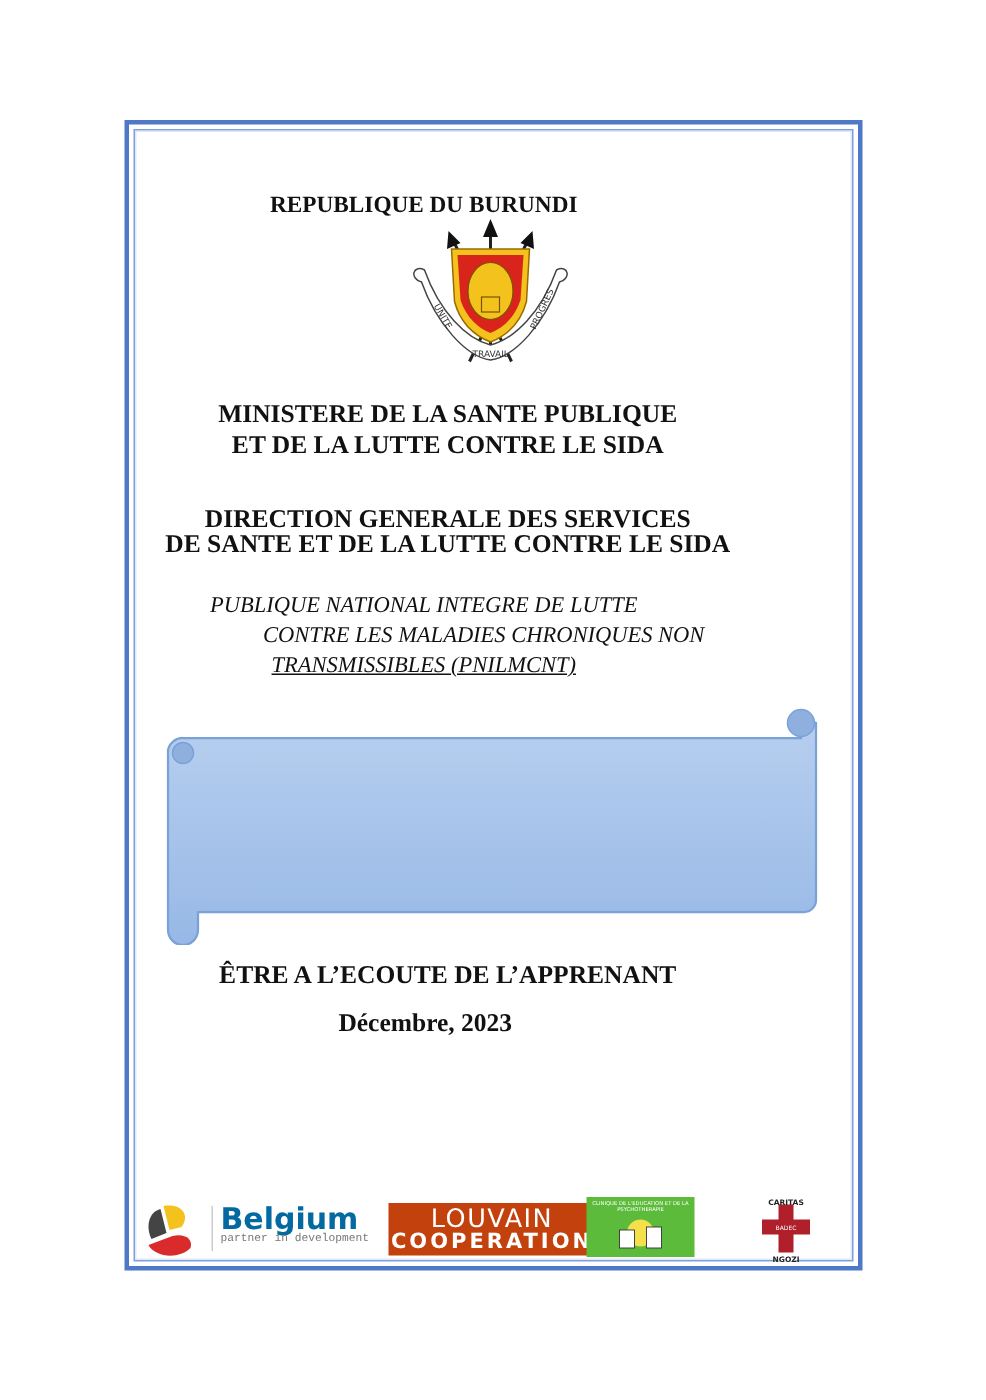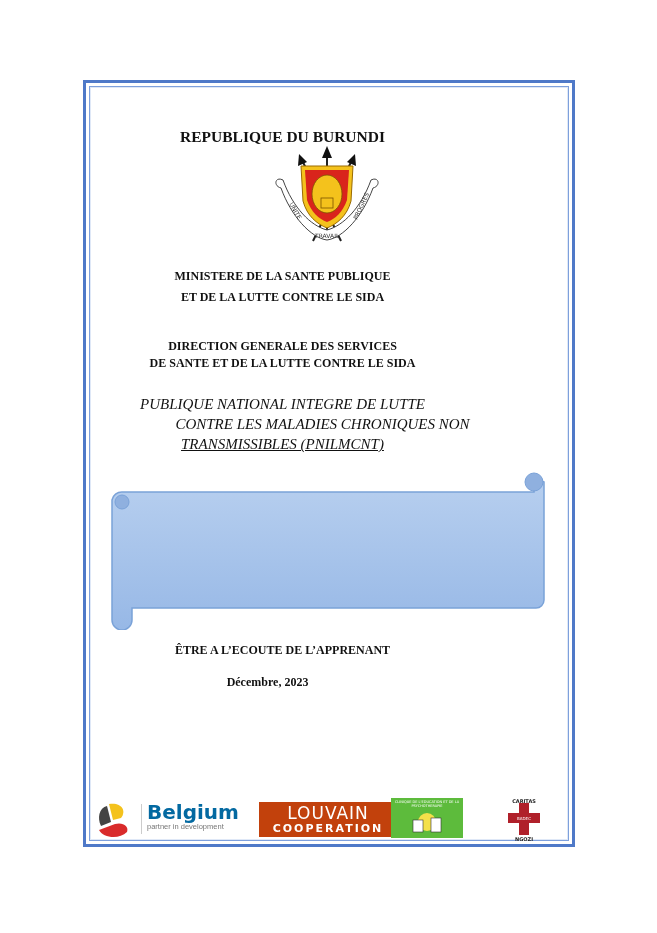--- a/index.html
+++ b/index.html
@@ -4,37 +4,37 @@
 <style>
   html, body { margin:0; padding:0; }
   body { width:657px; height:933px; background:#ffffff; position:relative; overflow:hidden;
          font-family:"Liberation Serif", serif; color:#111; }
   .frame { position:absolute; left:83px; top:80px; width:492px; height:767px;
            border:3px solid #4f79c8; box-sizing:border-box; }
   .frame-inner { position:absolute; left:3px; top:3px; right:3px; bottom:3px;
            border:1px solid #7ea0dc; box-shadow: inset 0 0 0 1px #dfe8f7; }
   .t { position:absolute; left:0; width:565px; text-align:center; font-weight:bold; }
   .h1 { font-size:15.5px; }
-  .h2 { font-size:12px; line-height:20px; }
+  .h2 { font-size:17px; line-height:20px;padding-left:16px; }
   .it { font-style:italic; font-weight:normal; font-size:15px; line-height:20px; }
   .u { text-decoration:underline; }
   .emblem { position:absolute; left:271px; top:146px; width:112px; height:100px; }
   .scroll { position:absolute; left:110px; top:470px; width:438px; height:160px; }
   .scroll-text { position:absolute; left:140px; top:523px; width:400px; text-align:center;
                  font-weight:bold; font-size:15.5px; line-height:22px; }
   .belgium { position:absolute; left:93px; top:800px; width:160px; height:40px; }
   .bel-name { position:absolute; left:54px; top:0px; font-family:"DejaVu Sans", sans-serif;
               font-weight:bold; font-size:20px; color:#0369a1; }
-  .bel-sub { position:absolute; left:54px; top:22px; font-family:Liberation Sans, sans-serif;
+  .bel-sub { position:absolute; left:54px; top:22px; font-family:Liberation Mono, monospace;
              font-size:7.5px; color:#777; white-space:nowrap; }
   .bel-sep { position:absolute; left:48px; top:4px; width:1px; height:30px; background:#ccc; }
   .louvain { position:absolute; left:259px; top:802px; width:138px; height:35px; background:#c2410c;
              color:#fff; text-align:center; font-family:"DejaVu Sans", sans-serif; }
   .louvain .l1 { font-size:17px; letter-spacing:1px; line-height:20px; margin-top:1px; }
-  .louvain .l2 { font-size:11px; font-weight:bold; letter-spacing:2px; line-height:11px; }
+  .louvain .l2 { font-size:14px; font-weight:bold; letter-spacing:2px; line-height:11px; }
   .clinic { position:absolute; left:391px; top:798px; width:72px; height:40px; background:#5dbb3c; }
   .clinic .ct { position:absolute; top:2px; left:2px; right:2px; font-size:3.5px; color:#fff;
                 font-family:"DejaVu Sans", sans-serif; text-align:center; line-height:4px; }
   .caritas { position:absolute; left:500px; top:795px; width:48px; height:48px; }
 </style>
 </head>
 <body>
 
 <div class="frame">
     <div class="frame-inner"></div>

